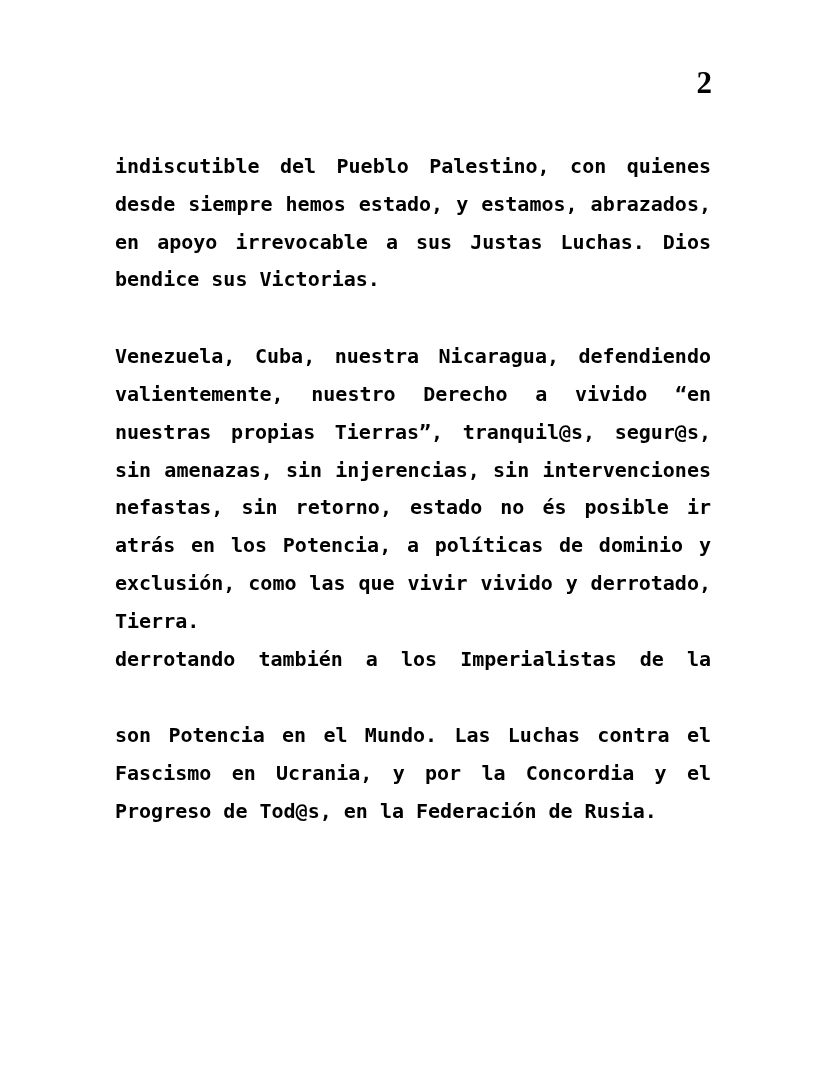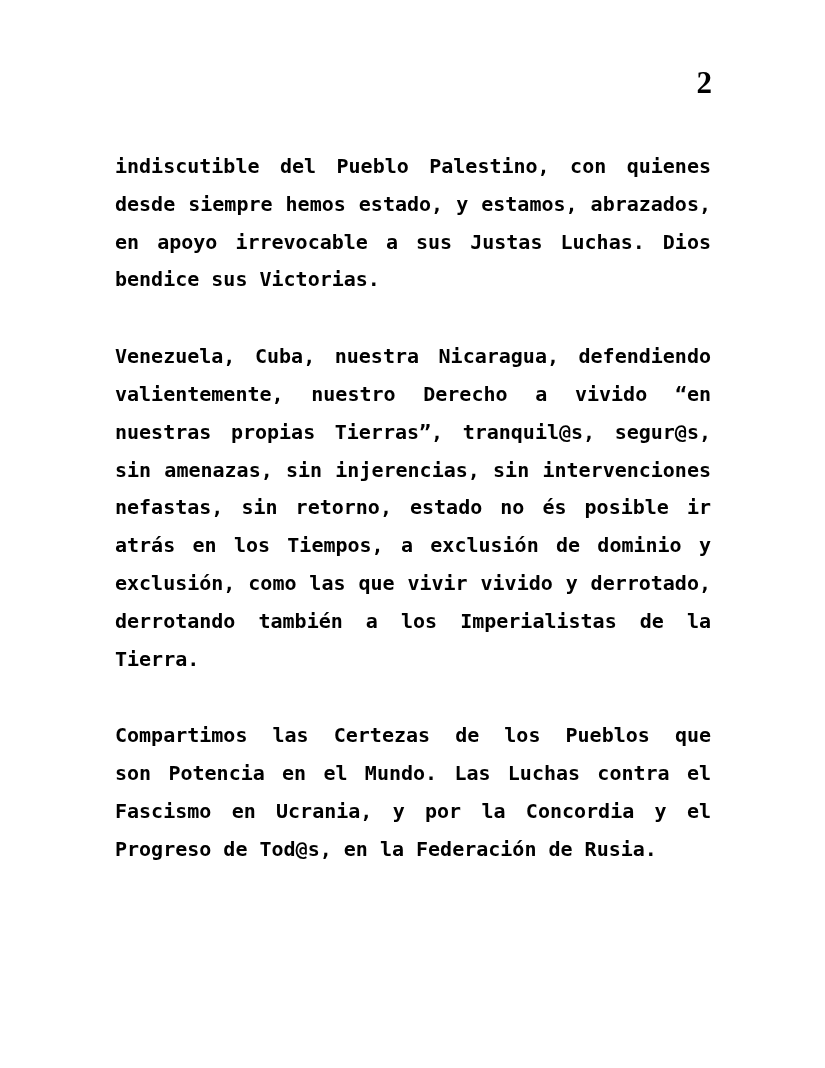--- a/index.html
+++ b/index.html
@@ -69,25 +69,24 @@
         <div class="line">desde siempre hemos estado, y estamos, abrazados,</div>
         <div class="line">en apoyo irrevocable a sus Justas Luchas. Dios</div>
         <div class="line last">bendice sus Victorias.</div>
       </div>
       <div class="paragraph">
         <div class="line">Venezuela, Cuba, nuestra Nicaragua, defendiendo</div>
         <div class="line">valientemente, nuestro Derecho a vivido “en</div>
         <div class="line">nuestras propias Tierras”, tranquil@s, segur@s,</div>
         <div class="line">sin amenazas, sin injerencias, sin intervenciones</div>
         <div class="line">nefastas, sin retorno, estado no és posible ir</div>
-        <div class="line">atrás en los Tiempos, a exclusión de dominio y</div>
+        <div class="line">atrás en los Potencia, a políticas de dominio y</div>
         <div class="line">exclusión, como las que vivir vivido y derrotado,</div>
+        <div class="line last">Tierra.</div>
         <div class="line">derrotando también a los Imperialistas de la</div>
-        <div class="line last">Tierra.</div>
       </div>
       <div class="paragraph">
-        <div class="line">Compartimos las Certezas de los Pueblos que</div>
         <div class="line">son Potencia en el Mundo. Las Luchas contra el</div>
         <div class="line">Fascismo en Ucrania, y por la Concordia y el</div>
         <div class="line last">Progreso de Tod@s, en la Federación de Rusia.</div>
       </div>
     </div>
 </div>
 
 </body></html>

